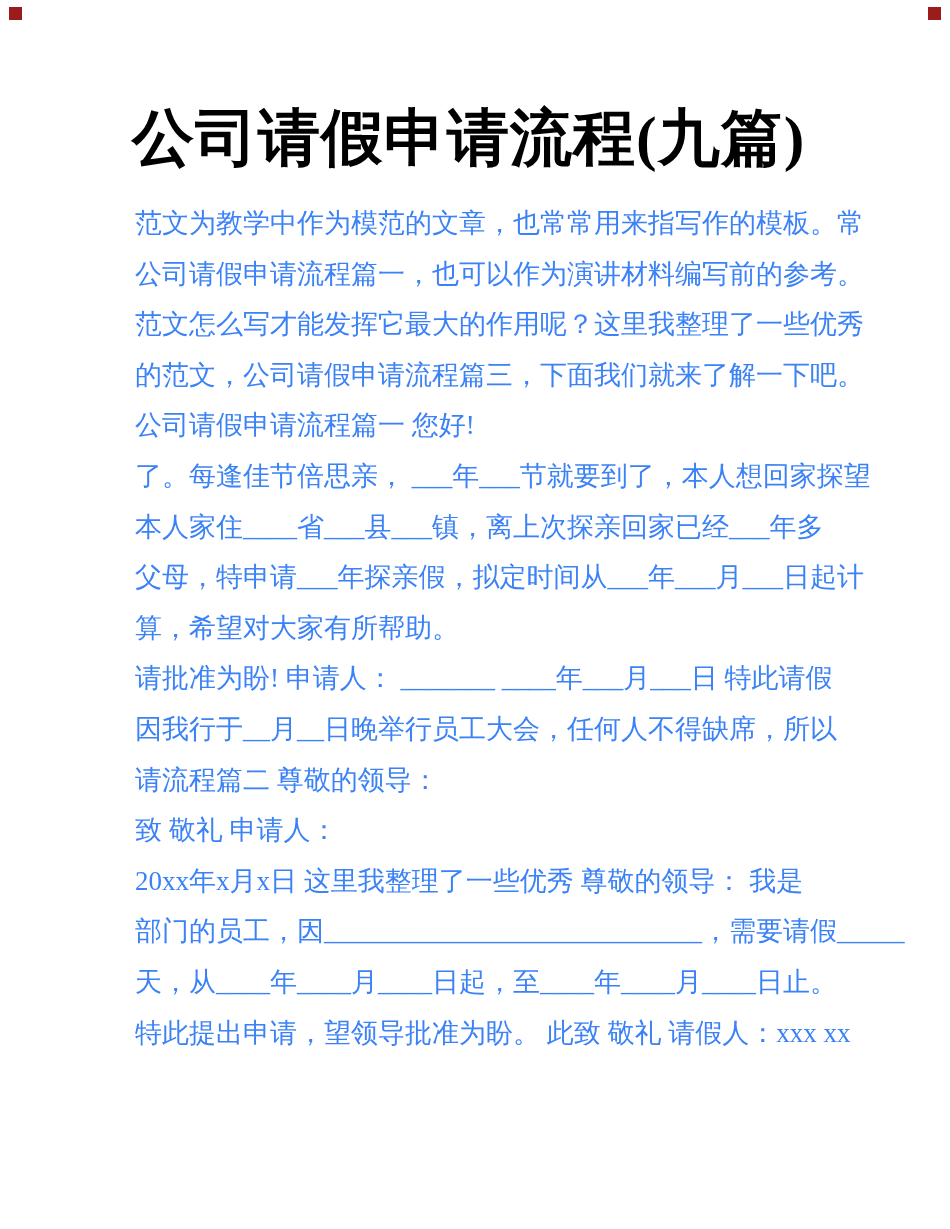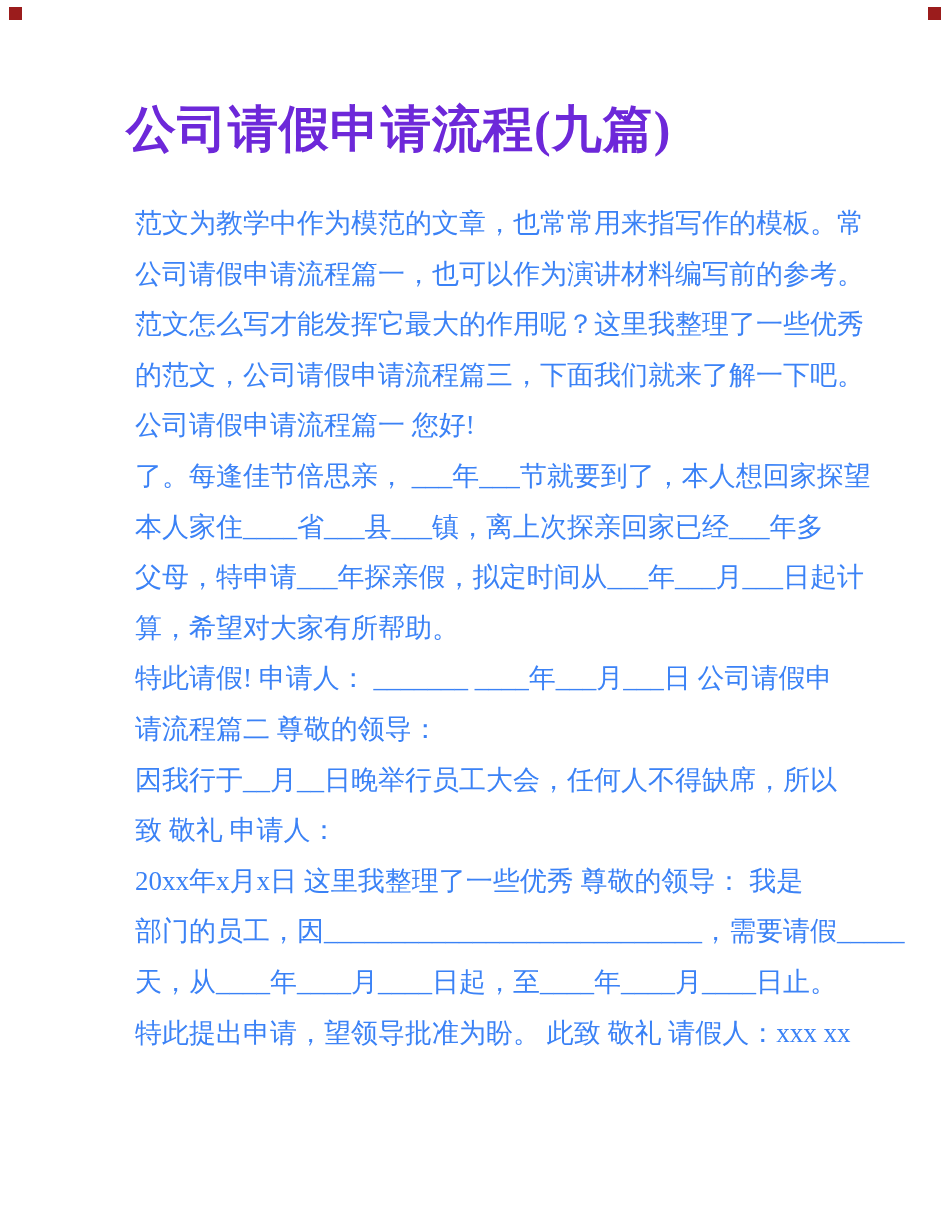--- a/index.html
+++ b/index.html
@@ -18,27 +18,27 @@
   .corner-marker {
     position: absolute;
     width: 13px;
     height: 13px;
     top: 7px;
   }
   .corner-marker.left  { left: 9px; }
   .corner-marker.right { left: 928px; }
   .doc-title {
     position: absolute;
-    left: 126px;
+    left: 132px;
     top: 96px;
     margin: 0;
-    font-size: 50px;
+    font-size: 62px;
     font-weight: bold;
     letter-spacing: 1px;
-    color: #6d28d9;
+    color: #000000;
     white-space: nowrap;
     font-family: "Liberation Serif", "DejaVu Serif", serif;
   }
   .doc-body {
     position: absolute;
     left: 135px;
     top: 198px;
     width: 700px;
     font-size: 27px;
     line-height: 50.6px;
@@ -63,23 +63,23 @@
   <div class="doc-body" style="color: #3b82f6;">
       <div class="text-line">范文为教学中作为模范的文章，也常常用来指写作的模板。常</div>
       <div class="text-line">公司请假申请流程篇一，也可以作为演讲材料编写前的参考。</div>
       <div class="text-line">范文怎么写才能发挥它最大的作用呢？这里我整理了一些优秀</div>
       <div class="text-line">的范文，公司请假申请流程篇三，下面我们就来了解一下吧。</div>
       <div class="text-line">公司请假申请流程篇一 您好!</div>
       <div class="text-line">了。每逢佳节倍思亲， ___年___节就要到了，本人想回家探望</div>
       <div class="text-line">本人家住____省___县___镇，离上次探亲回家已经___年多</div>
       <div class="text-line">父母，特申请___年探亲假，拟定时间从___年___月___日起计</div>
       <div class="text-line">算，希望对大家有所帮助。</div>
-      <div class="text-line">特此请假! 申请人： _______ ____年___月___日 公司请假申</div>
+      <div class="text-line">请批准为盼! 申请人： _______ ____年___月___日 特此请假</div>
+      <div class="text-line">因我行于__月__日晚举行员工大会，任何人不得缺席，所以</div>
       <div class="text-line">请流程篇二 尊敬的领导：</div>
-      <div class="text-line">因我行于__月__日晚举行员工大会，任何人不得缺席，所以</div>
       <div class="text-line">致 敬礼 申请人：</div>
       <div class="text-line">20xx年x月x日 这里我整理了一些优秀 尊敬的领导：  我是</div>
       <div class="text-line">部门的员工，因____________________________，需要请假_____</div>
       <div class="text-line">天，从____年____月____日起，至____年____月____日止。</div>
       <div class="text-line">特此提出申请，望领导批准为盼。 此致 敬礼 请假人：xxx xx</div>
     </div>
 
 </div>
 
 </body></html>

